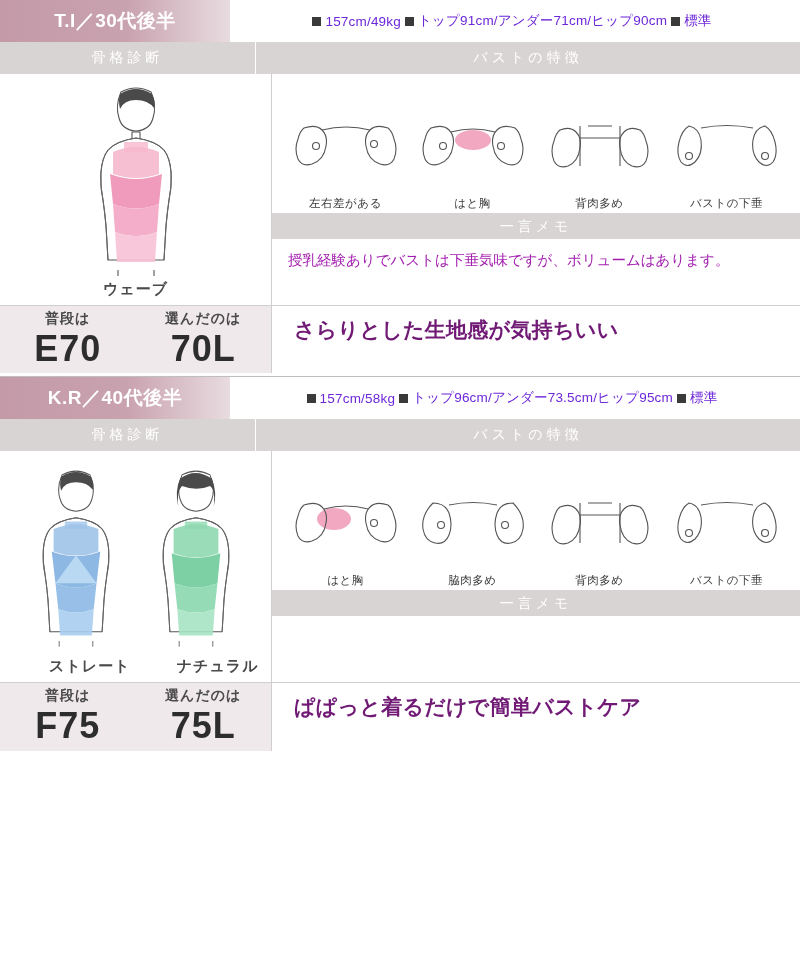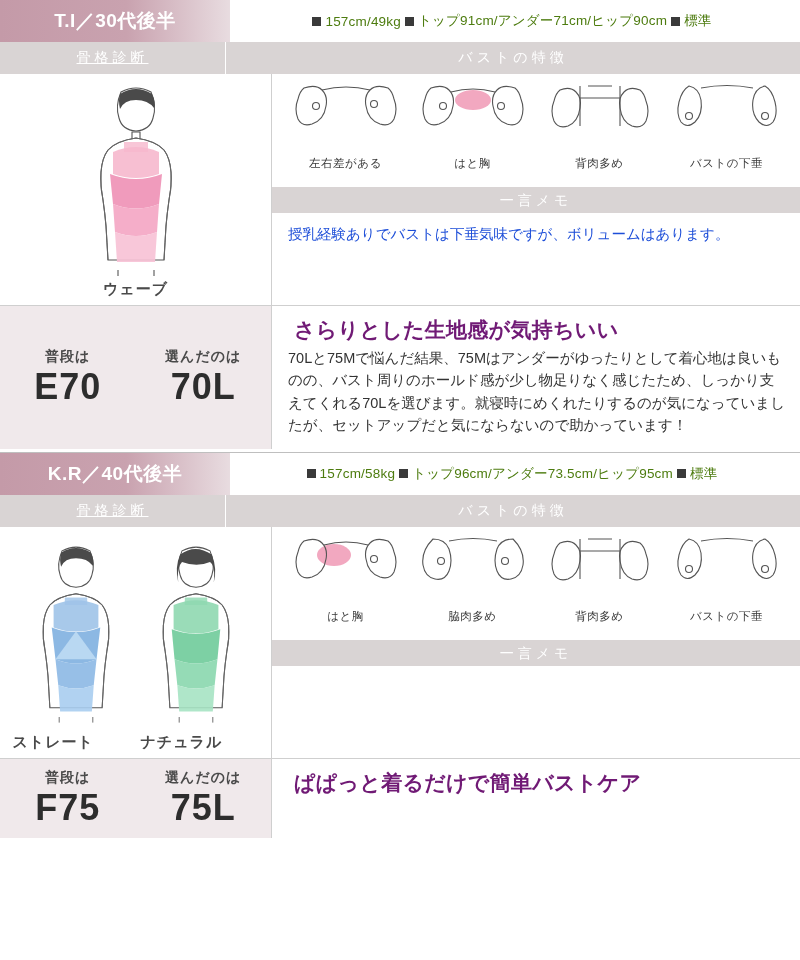--- a/index.html
+++ b/index.html
@@ -28,85 +28,86 @@
     color: #ffffff;
     font-size: 19px;
     font-weight: bold;
     display: flex; align-items: center; justify-content: center;
     letter-spacing: 0.5px;
   }
   .p-stats {
     flex: 1;
     display: flex; align-items: center; justify-content: center;
     font-size: 13.5px;
-    color: #4d7c0f;
+    color: #6d28d9;
     letter-spacing: 0.2px;
     gap: 4px;
     white-space: nowrap;
     padding-right: 6px;
   }
   .p-stats .seg { display: inline-flex; align-items: center; }
   .sq { display: inline-block; width: 9px; height: 9px; background: #3a3a3a; margin-right: 4px; }
 
   
   .col-head { display: flex; height: 32px; }
   .col-head .ch {
     background: #d9d4d4;
     color: #ffffff;
     font-size: 14px;
     letter-spacing: 4px;
     display: flex; align-items: center; justify-content: center;
     border-right: 1px solid #ffffff;
   }
-  .ch-left { width: 226px; text-decoration: underline; }
+  .ch-left { width: 256px; }
   .ch-right { flex: 1; border-right: none !important; }
 
   
   .mid { display: flex; }
   .skeleton {
     width: 272px;
     border-right: 1px solid #cfcfcf;
     padding: 8px 0 6px 0;
     display: flex; flex-direction: column; align-items: center; justify-content: flex-start;
     background: #ffffff;
   }
   .figs { display: flex; justify-content: center; align-items: flex-end; gap: 8px; }
   .fig-caption {
     font-size: 15px; font-weight: bold; color: #4a4a4a;
-    text-align: left; letter-spacing: 1px;
+    text-align: right; letter-spacing: 1px;
     margin-top: 2px;
   }
   .fig-captions { display: flex; justify-content: center; gap: 10px; }
 
   .bust { flex: 1; display: flex; flex-direction: column; }
   .bust-icons {
     display: flex; justify-content: space-around; align-items: flex-end;
-    padding: 6px 10px 16px 10px;
+    padding: 6px 10px 2px 10px;
     background: #ffffff;
+    margin-top: 40px;
   }
   .bi { width: 112px; text-align: center; }
   .bi .lab { font-size: 11.5px; color: #3a3a3a; margin-top: 2px; letter-spacing: 0.5px; }
 
   .memo-head {
     background: #d9d4d4; color: #ffffff;
     font-size: 14px; letter-spacing: 4px;
     text-align: center; padding: 5px 0 3px 0;
   }
   .memo-body {
     padding: 10px 14px 12px 16px;
-    font-size: 14.5px; line-height: 1.55; color: #1d4ed8;
+    font-size: 14.5px; line-height: 1.55; color: #a21caf;
   }
 
   
   .bottom { display: flex; border-top: 1px solid #cfcfcf; }
   .sizes {
     width: 272px;
     background: #f0e9eb;
     display: flex; align-items: center; justify-content: center;
-    padding: 10px 0;
+    padding: 4px 0;
     border-right: 1px solid #cfcfcf;
   }
   .sizebox { width: 50%; text-align: center; }
   .sizebox .cap { font-size: 14px; font-weight: bold; color: #4a4a4a; letter-spacing: 1px; }
   .sizebox .val { font-size: 36px; font-weight: bold; color: #2d2d2d; line-height: 1.15; letter-spacing: 1px; }
   .review { flex: 1; padding: 10px 14px 12px 16px; }
   .review h3 {
     margin: 0 0 3px 6px;
     font-size: 21px; font-weight: bold; color: #701a75;
     letter-spacing: 0.3px;
@@ -238,21 +239,20 @@
           <div class="cap">普段は</div>
           <div class="val">E70</div>
         </div>
         <div class="sizebox">
           <div class="cap">選んだのは</div>
           <div class="val">70L</div>
         </div>
       </div>
       <div class="review">
         <h3>さらりとした生地感が気持ちいい</h3>
-        <p>70Lと75Mで悩んだ結果、75Mはアンダーがゆったりとして着心地は良いものの、バスト周りのホールド感が少し物足りなく感じたため、しっかり支えてくれる70Lを選びます。就寝時にめくれたりするのが気になっていましたが、セットアップだと気にならないので助かっています！</p>
       </div>
     </div>
   </div>
 
   <div class="divider-thick"></div>
 
   <div class="person">
 
     <div class="p-header">
       <div class="p-name">K.R／40代後半</div>

